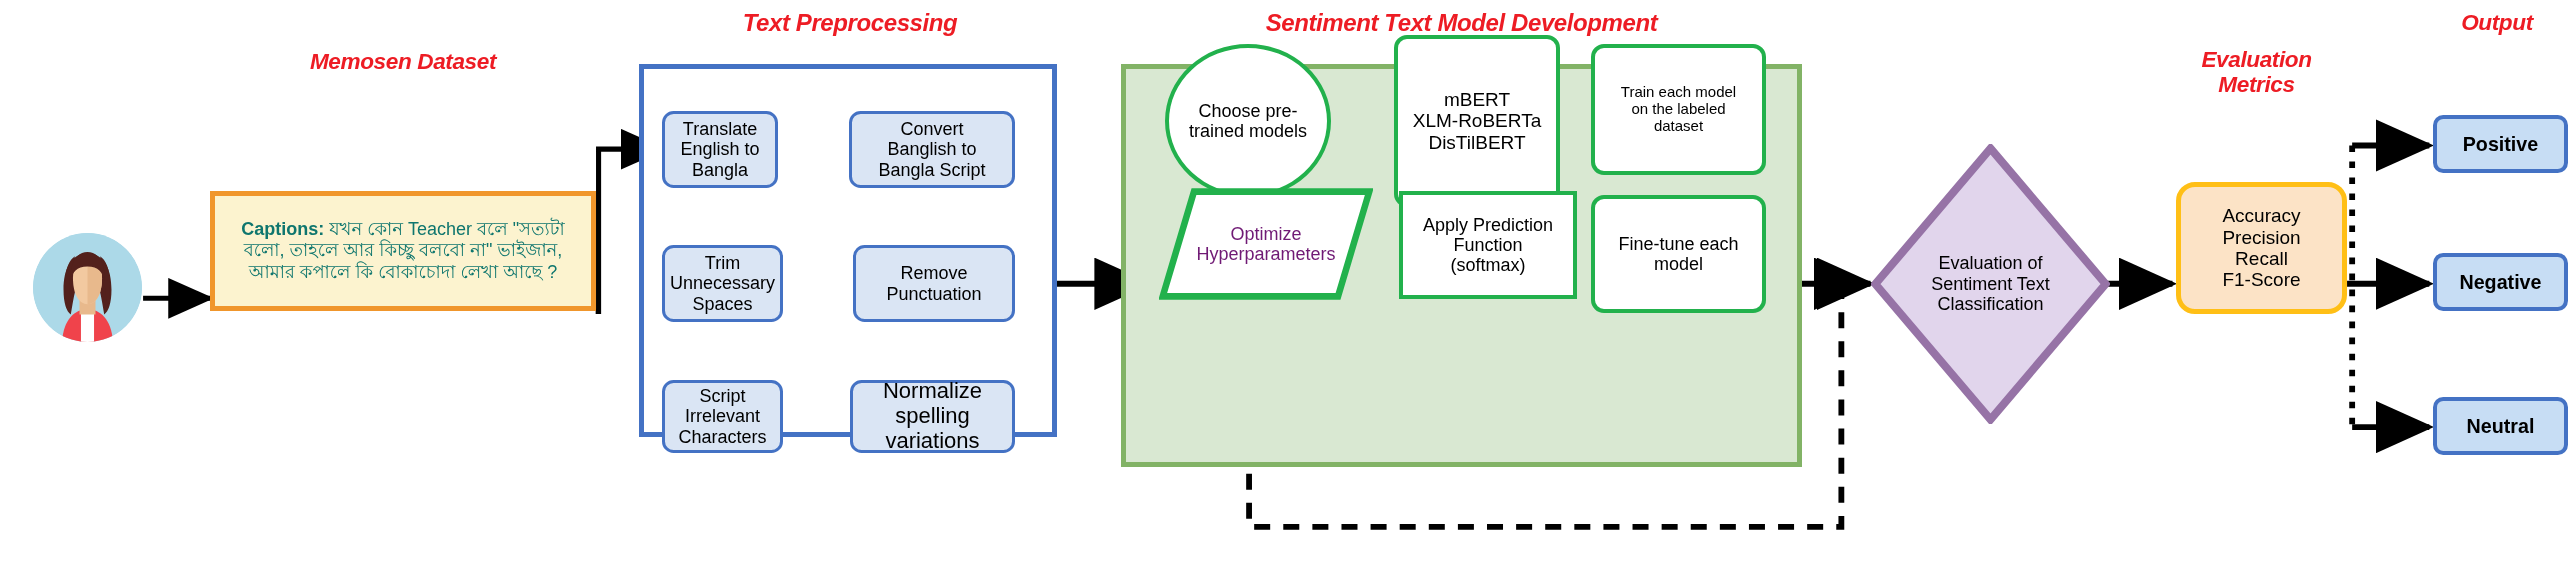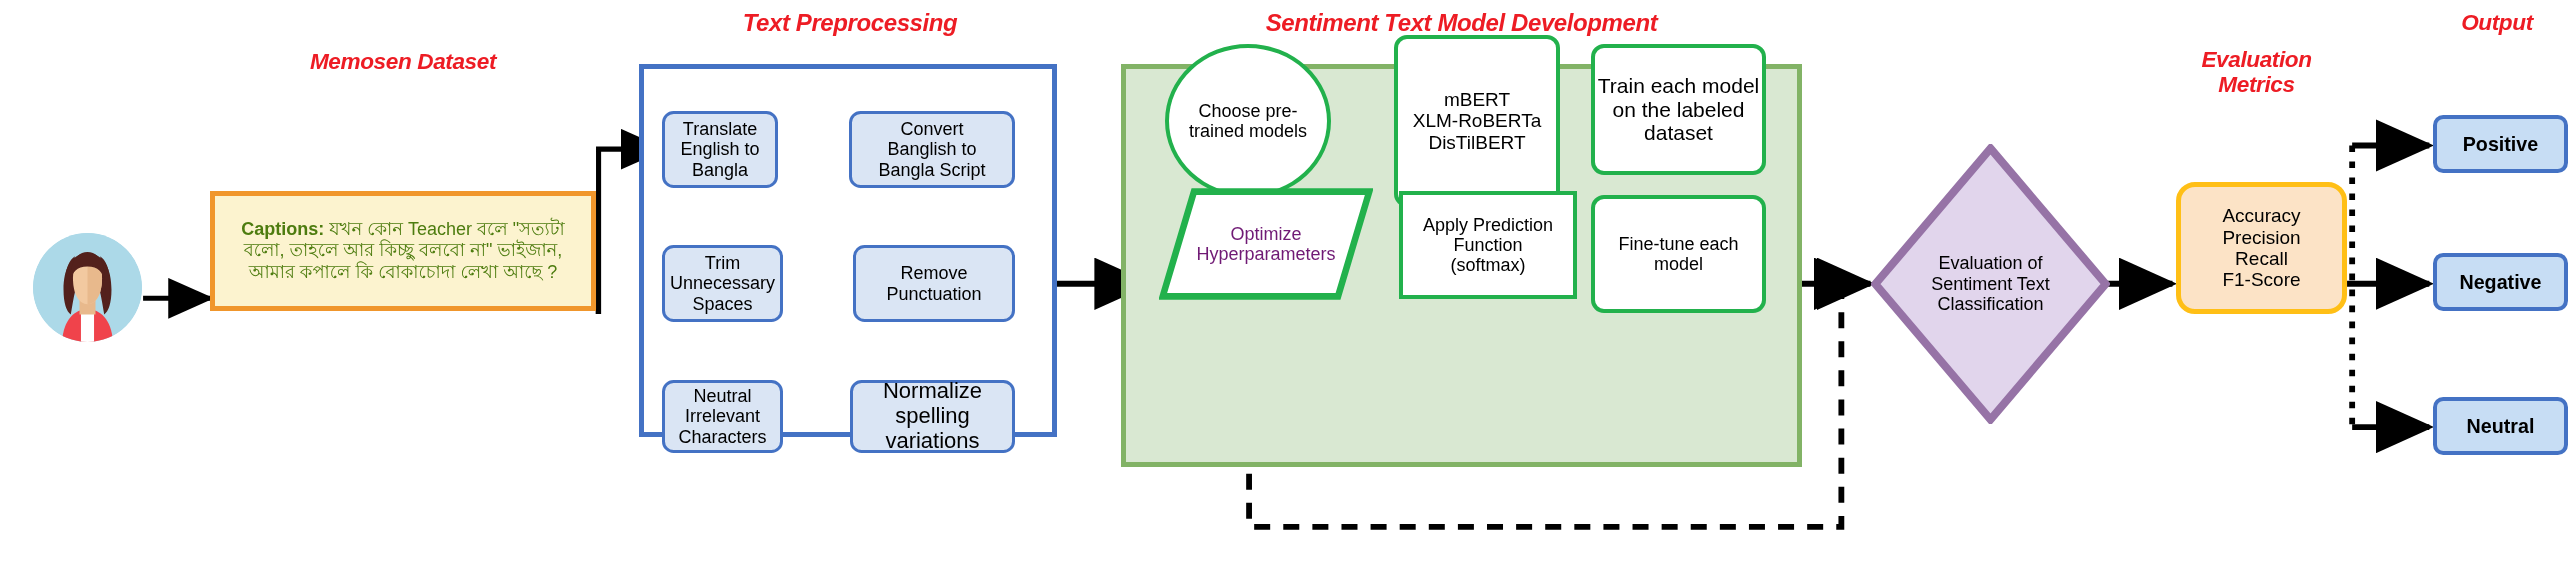--- a/index.html
+++ b/index.html
@@ -68,21 +68,21 @@
     position:absolute;left:0;top:0;width:100%;height:100%;
     display:flex;align-items:center;justify-content:center;text-align:center;
     line-height:1.14;color:#000;
   }
 
   
   .avatar{border-radius:50%;background:#ACD9E8;overflow:hidden;}
 
   
   .cap-text{
-    text-align:center;color:#4d7c0f;line-height:1.20;
+    text-align:center;color:#0f766e;line-height:1.20;
     font-family:"Liberation Sans","DejaVu Sans",sans-serif;
   }
   .cap-text b{font-weight:bold;}
 
   svg.conn{position:absolute;left:0;top:0;width:2576px;height:561px;overflow:visible;pointer-events:none;}
 </style>
 </head>
 <body>
 
 <div class="stage">
@@ -183,39 +183,39 @@
 Banglish to
 Bangla Script</div>
 
   <div class="abs node node-blue" style="left:662px;top:245px;width:121px;height:77px;font-size:18px;white-space:pre-line;">Trim
 Unnecessary
 Spaces</div>
 
   <div class="abs node node-blue" style="left:853px;top:245px;width:162px;height:77px;font-size:18px;white-space:pre-line;">Remove
 Punctuation</div>
 
-  <div class="abs node node-blue" style="left:662px;top:380px;width:121px;height:73px;font-size:18px;white-space:pre-line;">Neutral Irrelevant
+  <div class="abs node node-blue" style="left:662px;top:380px;width:121px;height:73px;font-size:18px;white-space:pre-line;">Script Irrelevant
 Characters</div>
 
   <div class="abs node node-blue" style="left:850px;top:380px;width:165px;height:73px;font-size:22px;white-space:pre-line;">Normalize
 spelling
 variations</div>
 
   <div class="abs sect-title" style="left:1121px;top:10.2px;width:681px;font-size:24px;">Sentiment Text Model Development</div>
 
   <div class="abs panel-green" style="left:1121px;top:64px;width:681px;height:403px;"></div>
 
   <div class="abs node node-ellipse" style="left:1165px;top:44px;width:166px;height:154px;font-size:18px;white-space:pre-line;">Choose pre-
 trained models</div>
 
   <div class="abs node node-green" style="left:1382px;top:35px;width:166px;height:172px;font-size:19px;white-space:pre-line;margin-left:12px;">mBERT
 XLM-RoBERTa
 DisTilBERT</div>
 
-  <div class="abs node node-green" style="left:1591px;top:44px;width:175px;height:131px;font-size:21px;white-space:pre-line;">Train each model
+  <div class="abs node node-green" style="left:1591px;top:44px;width:175px;height:131px;font-size:15px;white-space:pre-line;">Train each model
 on the labeled
 dataset</div>
 
   <div class="abs node node-green" style="left:1591px;top:195px;width:175px;height:118px;font-size:18px;white-space:pre-line;">Fine-tune each
 model</div>
 
   <div class="abs node node-green-sharp" style="left:1399px;top:191px;width:178px;height:108px;font-size:18px;white-space:pre-line;">Apply Prediction
 Function
 (softmax)</div>
 

